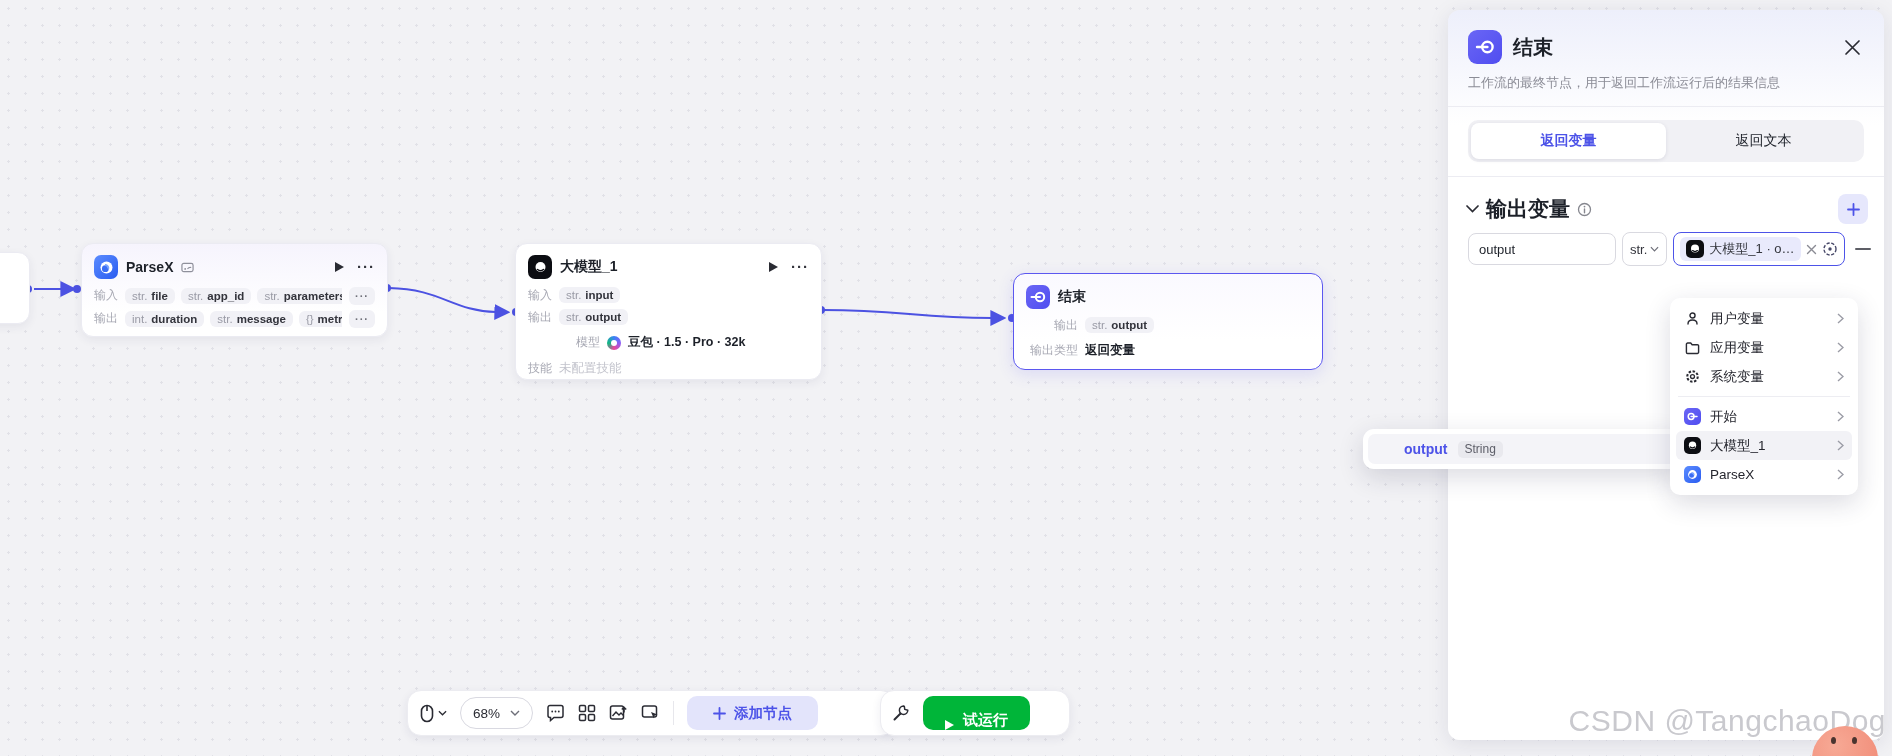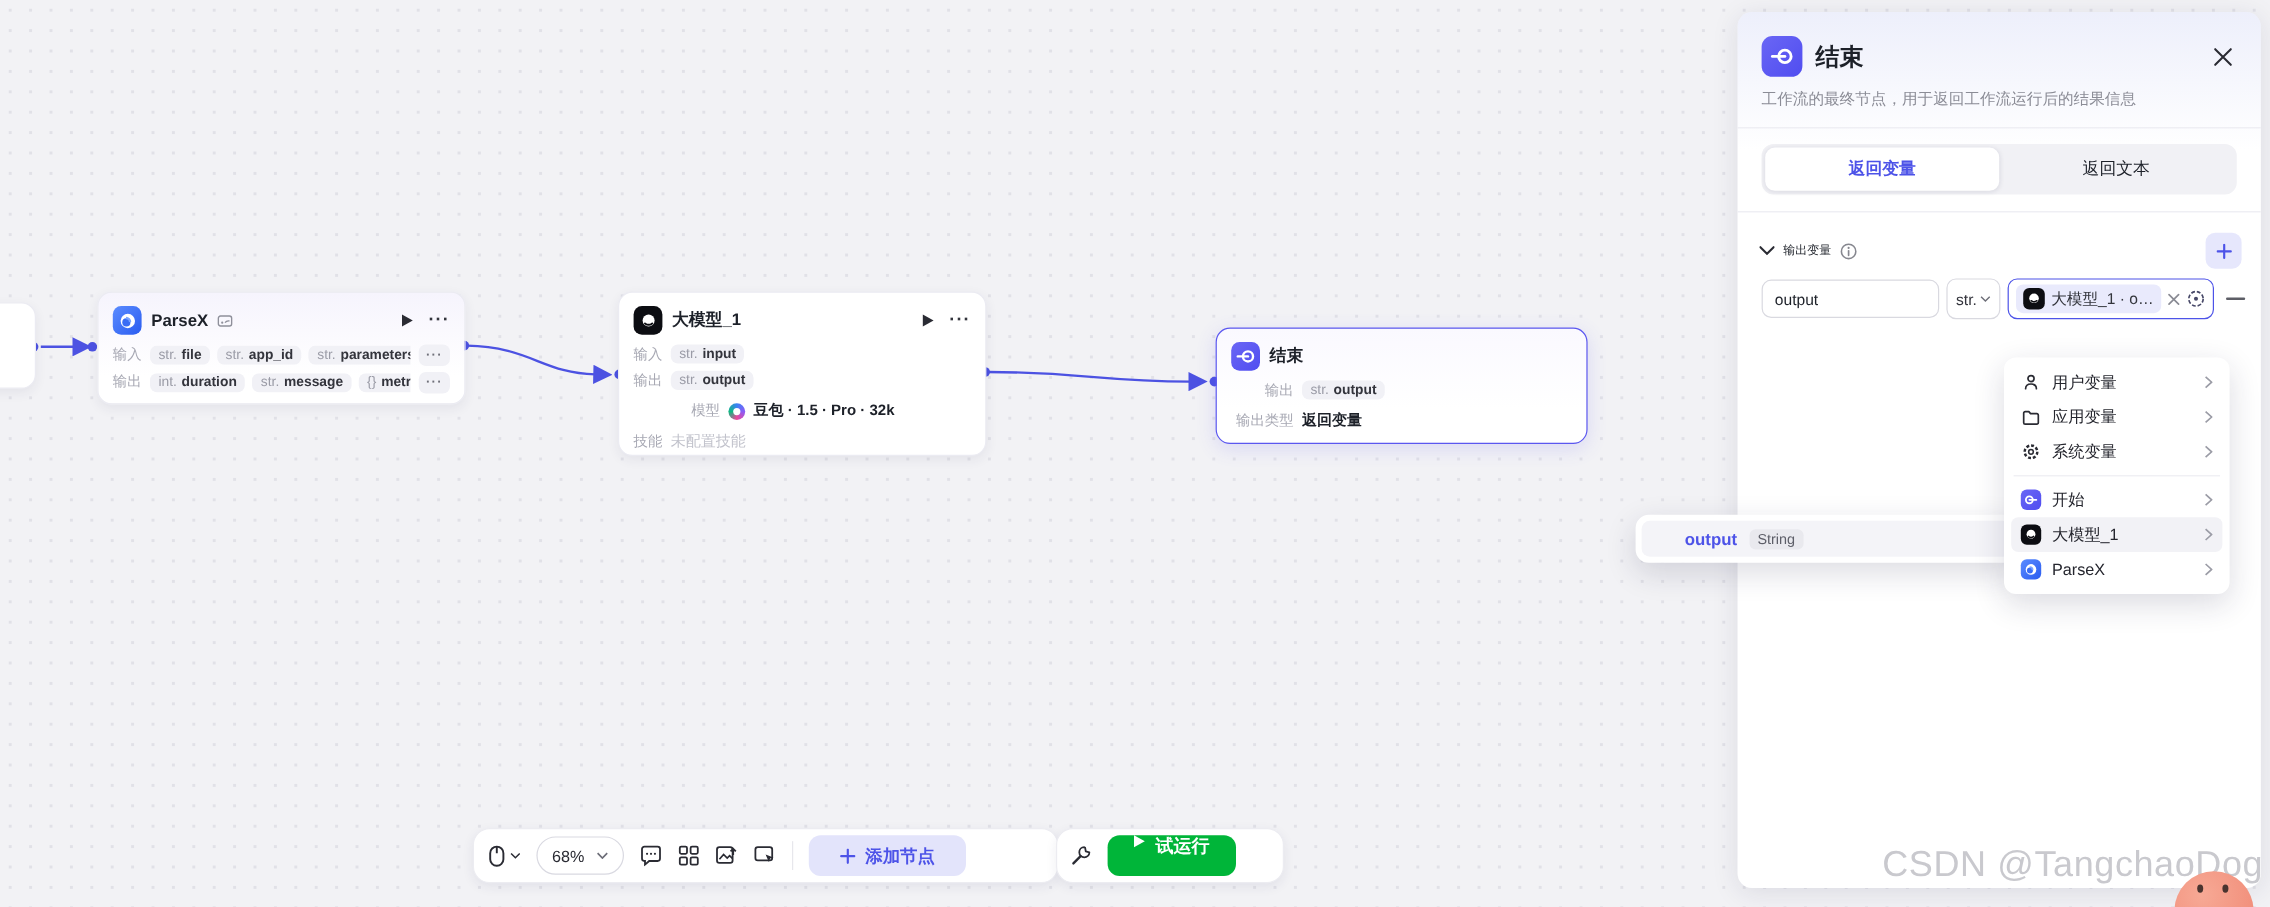--- a/index.html
+++ b/index.html
@@ -35,47 +35,47 @@
   #node-llm{left:515px;top:243px;width:305px;height:135px;}
   #node-end{left:1013px;top:273px;width:308px;height:95px;border:1.5px solid #5b57f0;
     background:linear-gradient(180deg,#faf9ff,#ffffff 70%);box-shadow:0 4px 16px rgba(91,87,240,.16);}
   #node-ghost{left:-62px;top:252px;width:90px;height:70px;}
   .model-dot{width:14px;height:14px;border-radius:50%;flex:none;
     background:conic-gradient(#3b82f6,#8b5cf6,#ec4899,#10b981,#3b82f6);position:relative;}
   .model-dot::after{content:"";position:absolute;left:4px;top:4px;width:6px;height:6px;border-radius:50%;background:#fff;}
   
   .pill{position:absolute;top:690px;height:44px;background:#fff;border:1px solid #ececf1;
     border-radius:14px;box-shadow:0 3px 10px rgba(40,40,90,.08);display:flex;align-items:center;}
-  #tb-left{left:394px;width:462px;padding:0 12px;gap:13px;}
+  #tb-left{left:407px;width:462px;padding:0 12px;gap:13px;}
   #tb-right{left:880px;width:168px;padding:0 10px;gap:12px;}
   .zoom-pill{display:flex;align-items:center;gap:10px;border:1px solid #d9d9e1;border-radius:16px;
     height:30px;padding:0 12px;font-size:13.5px;color:#2a2b33;}
   .tb-icon{display:flex;align-items:center;justify-content:center;}
   .tb-div{width:1px;height:24px;background:#e7e7ec;}
   .add-btn{display:flex;align-items:center;justify-content:center;gap:8px;height:34px;padding:0 26px;
     background:#e3e4fb;border-radius:10px;color:#4d53e8;font-size:14.5px;font-weight:600;}
-  .run-btn{display:flex;align-items:flex-start;justify-content:center;gap:9px;height:34px;padding:0 22px;
+  .run-btn{display:flex;align-items:flex-end;justify-content:center;gap:9px;height:34px;padding:0 22px;
     background:#00b539;border-radius:10px;color:#fff;font-size:15px;font-weight:700;}
   .run-play{width:0;height:0;border-left:9px solid #fff;border-top:5.5px solid transparent;border-bottom:5.5px solid transparent;}
   
   #panel{left:1448px;top:10px;width:436px;height:730px;background:#fff;border-radius:12px;
     box-shadow:0 4px 22px rgba(30,30,70,.10);
     background:linear-gradient(180deg,#edeffb 0px,#ffffff 115px);}
   .p-head{display:flex;align-items:center;gap:11px;padding:20px 20px 0;}
   .p-icon{width:34px;height:34px;border-radius:9px;background:linear-gradient(135deg,#6a66f5,#504df0);
     display:flex;align-items:center;justify-content:center;flex:none;}
   .p-title{font-size:20px;font-weight:700;color:#1d2129;}
   .p-close{margin-left:auto;display:flex;align-items:center;justify-content:center;width:24px;height:24px;}
   .p-sub{padding:10px 20px 0;font-size:13px;color:#8b8c96;}
   .p-div{height:1px;background:#ececf2;margin-top:14px;}
   .seg{margin:13px 20px 0;height:36px;background:#f1f1f5;border-radius:10px;display:flex;padding:3px;}
   .seg-tab{flex:1;display:flex;align-items:center;justify-content:center;font-size:14px;color:#1d2129;border-radius:8px;}
   .seg-tab.active{background:#fff;color:#4d53e8;font-weight:700;box-shadow:0 1px 4px rgba(20,20,60,.10);}
   .sec-row{display:flex;align-items:center;gap:7px;padding:17px 16px 0 18px;}
-  .sec-title{font-size:10px;font-weight:400;color:#1d2129;}
+  .sec-title{font-size:21px;font-weight:700;color:#1d2129;}
   .plus-btn{margin-left:auto;width:30px;height:30px;background:#e6e7fc;border-radius:8px;
     display:flex;align-items:center;justify-content:center;}
   .lbl-row{display:flex;padding:17px 20px 0;font-size:13px;color:#9a9ba6;}
   .lbl-name{width:153px;}
   .fld-row{display:flex;align-items:center;gap:6px;padding:8px 14px 0 20px;}
   .name-input{width:126px;height:30px;border:1px solid #d9d9e0;border-radius:8px;padding:0 10px;
     font-size:13px;color:#1d2129;font-family:inherit;outline:none;background:#fff;}
   .type-sel{display:flex;align-items:center;gap:3px;height:32px;padding:0 7px;border:1px solid #d9d9e0;
     border-radius:8px;font-size:13px;color:#33343c;background:#fff;}
   .chip-field{display:flex;align-items:center;gap:5px;height:32px;padding:0 6px;border:1.5px solid #4d53e8;

